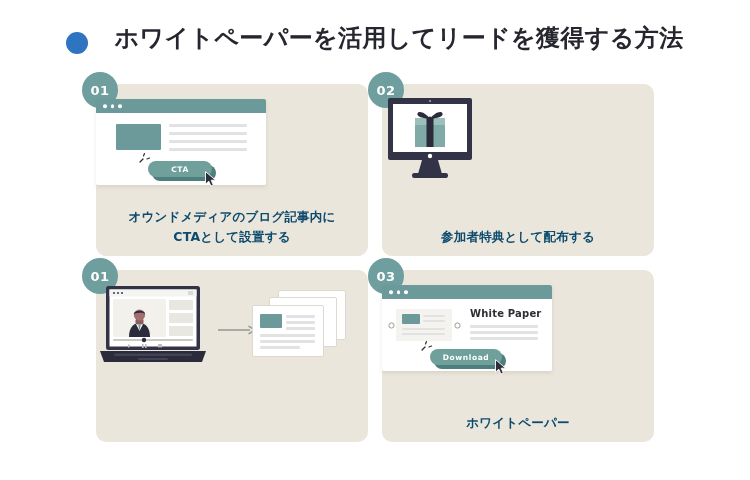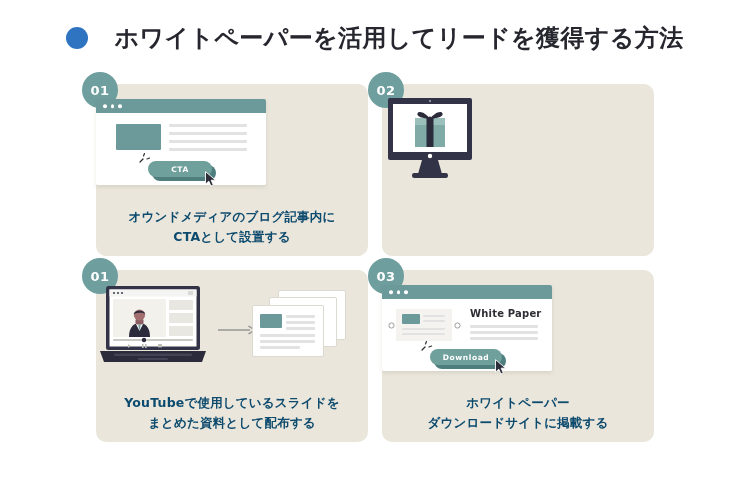--- a/index.html
+++ b/index.html
@@ -20,21 +20,21 @@
     background: #ffffff;
   }
 
   
   .title-row {
     position: absolute;
     left: 0;
     top: 22px;
     width: 750px;
     display: flex;
-    align-items: center;
+    align-items: flex-end;
     justify-content: center;
     gap: 26px;
   }
   .title-bullet {
     width: 22px;
     height: 22px;
     border-radius: 50%;
     background: #2E74C0;
     flex: 0 0 auto;
   }
@@ -283,20 +283,21 @@
           <rect x="33" y="27" width="30" height="24" fill="#7FAAA6"></rect>
           <rect x="33" y="22" width="30" height="7" fill="#9BC0BB"></rect>
           <rect x="44.5" y="22" width="7" height="29" fill="#2B2B3C"></rect>
           <path d="M48 23 C44 17 37 14 35.5 17.5 C34.2 20.6 41 22.4 48 23 Z" fill="#2B2B3C"></path>
           <path d="M48 23 C52 17 59 14 60.5 17.5 C61.8 20.6 55 22.4 48 23 Z" fill="#2B2B3C"></path>
           <circle cx="48" cy="22.5" r="2.1" fill="#2B2B3C"></circle>
         </svg>
       </div>
 
       <div class="caption">
+        <span class="ln">参加者特典として配布する</span>
       </div>
     </div>
 
     <div class="card">
       <div class="badge">01</div>
 
       <div class="art">
         <div class="laptop-scene">
 
           <svg class="laptop" viewBox="0 0 110 84">
@@ -350,24 +351,20 @@
               <div class="line" style="left:33px;top:15px;width:29px;"></div>
               <div class="line" style="left:33px;top:21px;width:29px;"></div>
               <div class="line" style="left:7px;top:28px;width:55px;"></div>
               <div class="line" style="left:7px;top:34px;width:55px;"></div>
               <div class="line" style="left:7px;top:40px;width:40px;"></div>
             </div>
           </div>
         </div>
       </div>
 
-      <div class="caption">
-        <span class="ln">YouTubeで使用しているスライドを</span>
-        <span class="ln">まとめた資料として配布する</span>
-      </div>
     </div>
 
     <div class="card">
       <div class="badge">03</div>
 
       <div class="art">
         <div class="browser">
           <div class="browser-bar">
             <span class="dots">
                 <i></i>
@@ -407,18 +404,17 @@
               <svg class="cursor" viewBox="0 0 14 16">
                 <path d="M1.5 0.6 L1.5 13.2 L4.8 10.2 L6.9 15 L9.3 13.9 L7.2 9.2 L11.6 9.2 Z" fill="#2E2E3A" stroke="#ffffff" stroke-width="0.9"></path>
               </svg>
             </div>
           </div>
         </div>
       </div>
 
       <div class="caption">
         <span class="ln">ホワイトペーパー</span>
-        <span class="ln">ダウンロードサイトに掲載する</span>
       </div>
     </div>
 
   </div>
 </div>
 
 </body></html>

